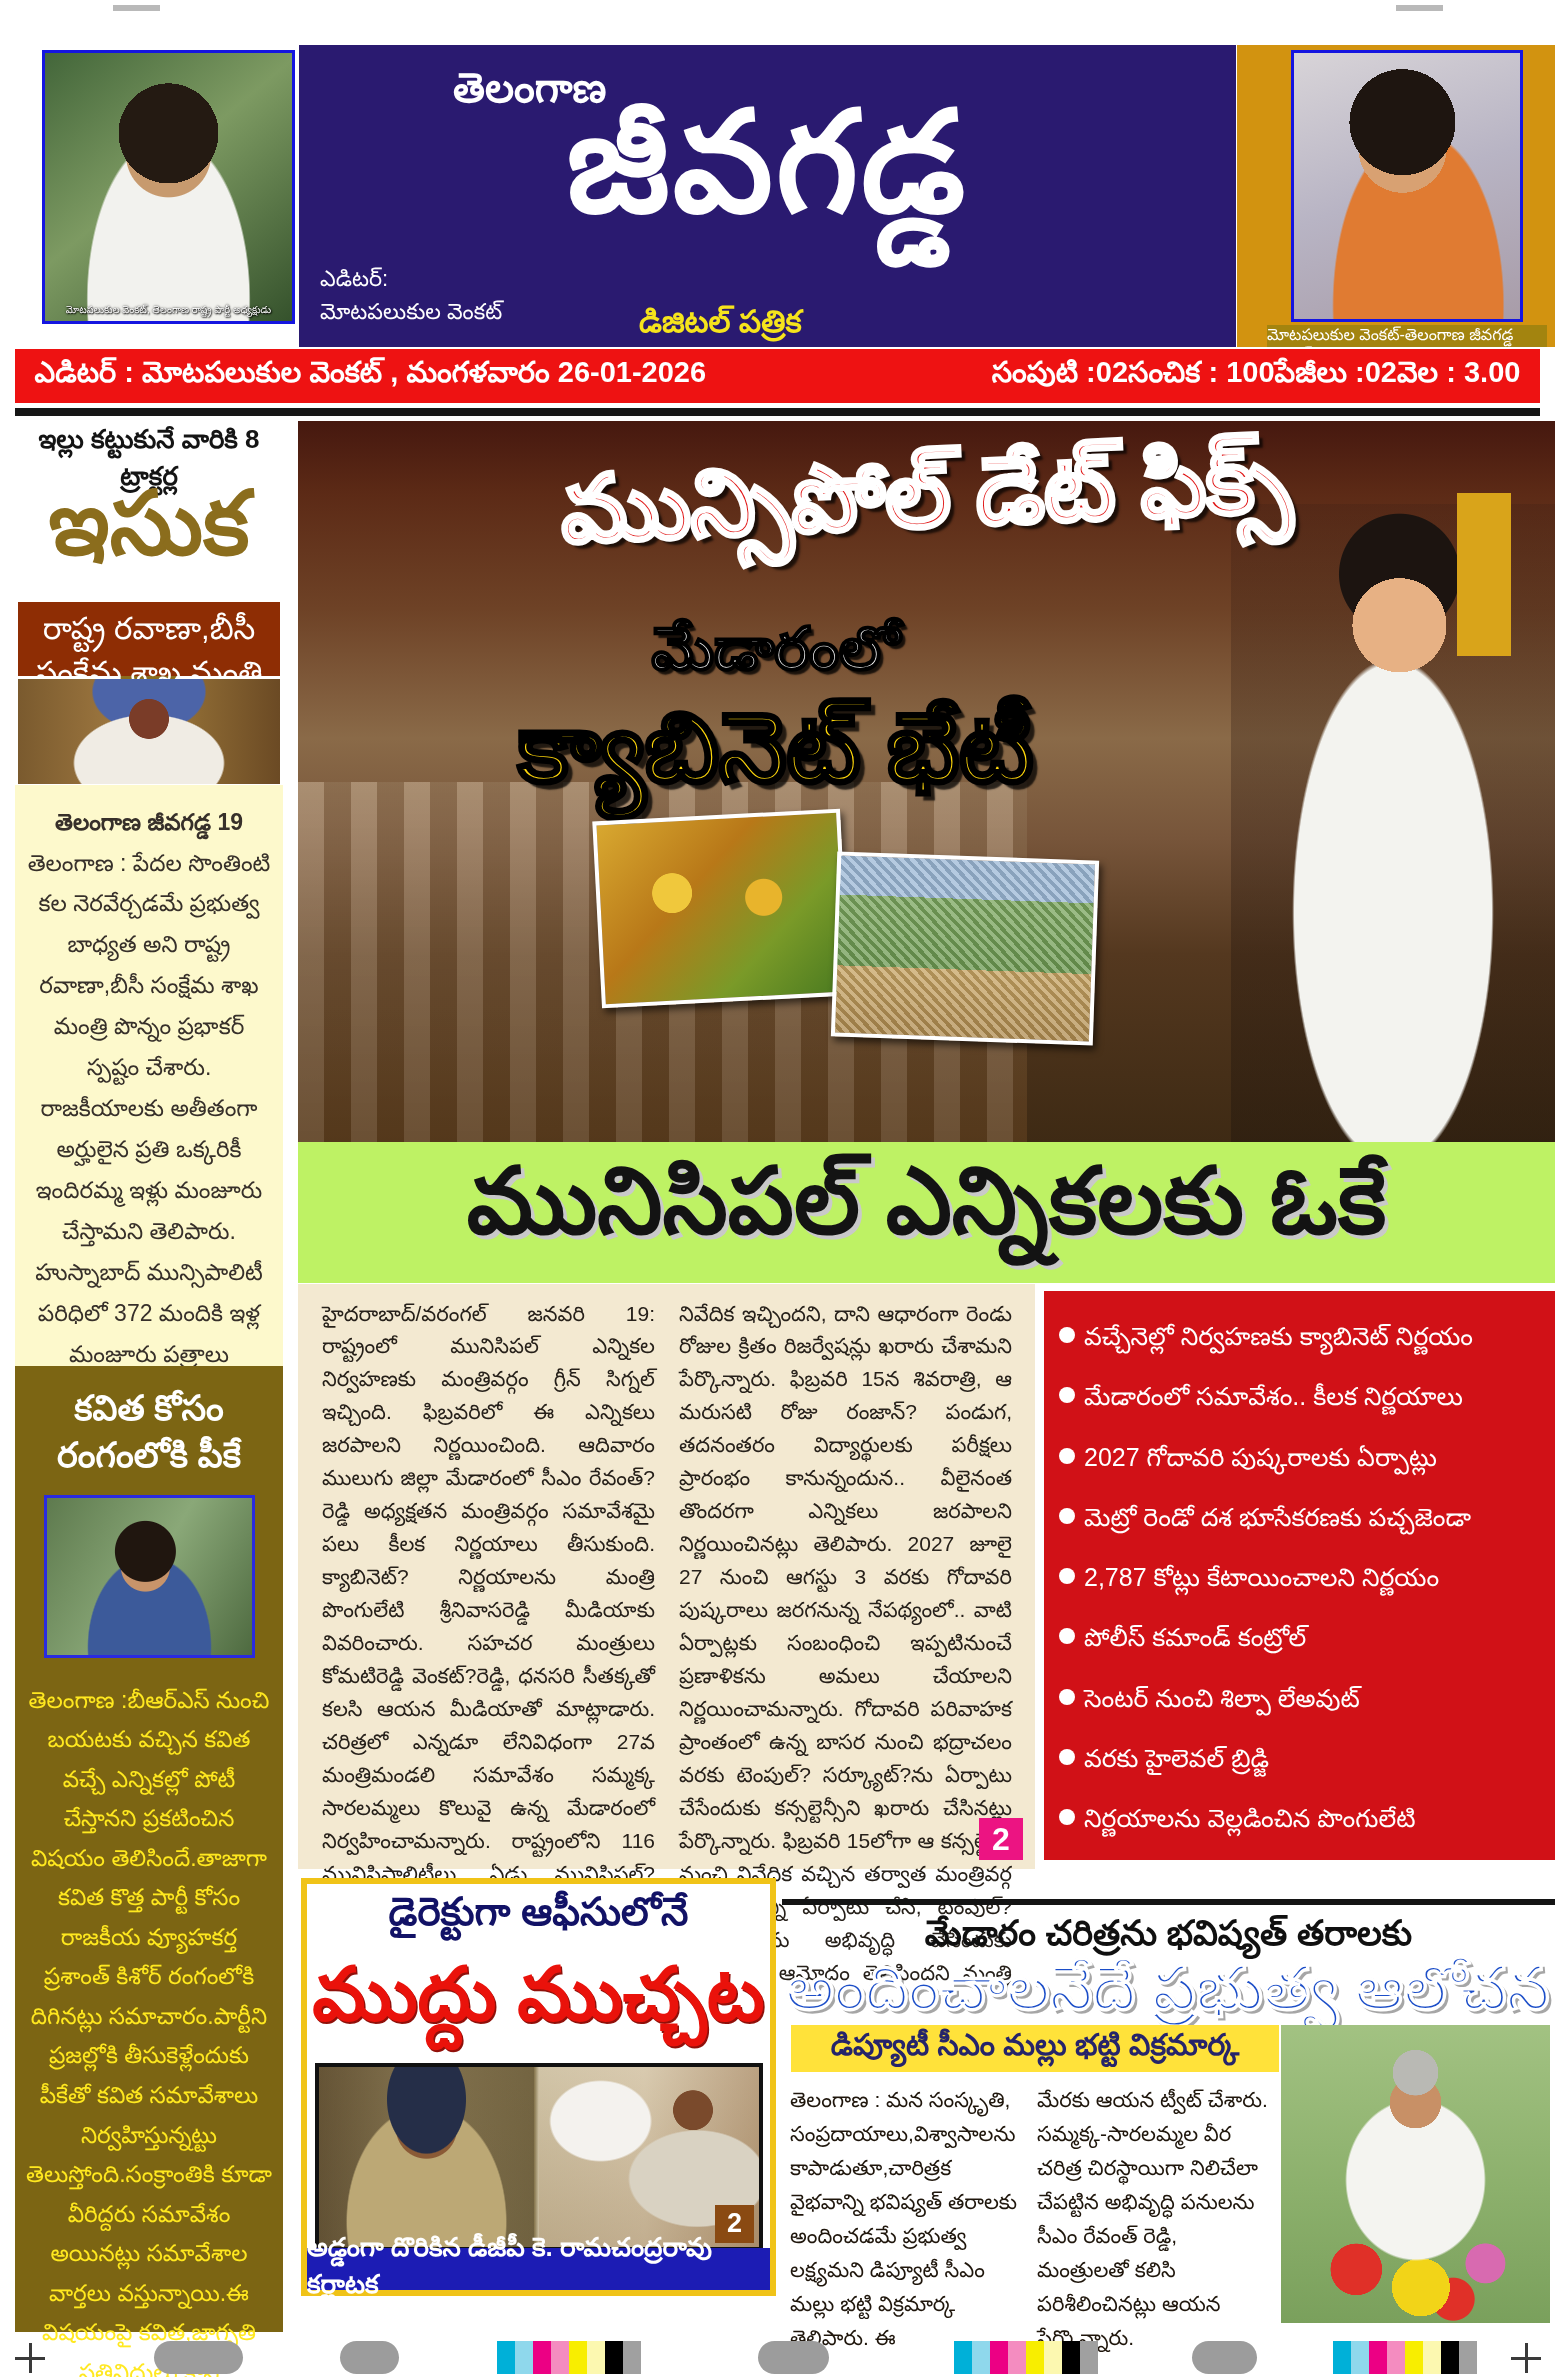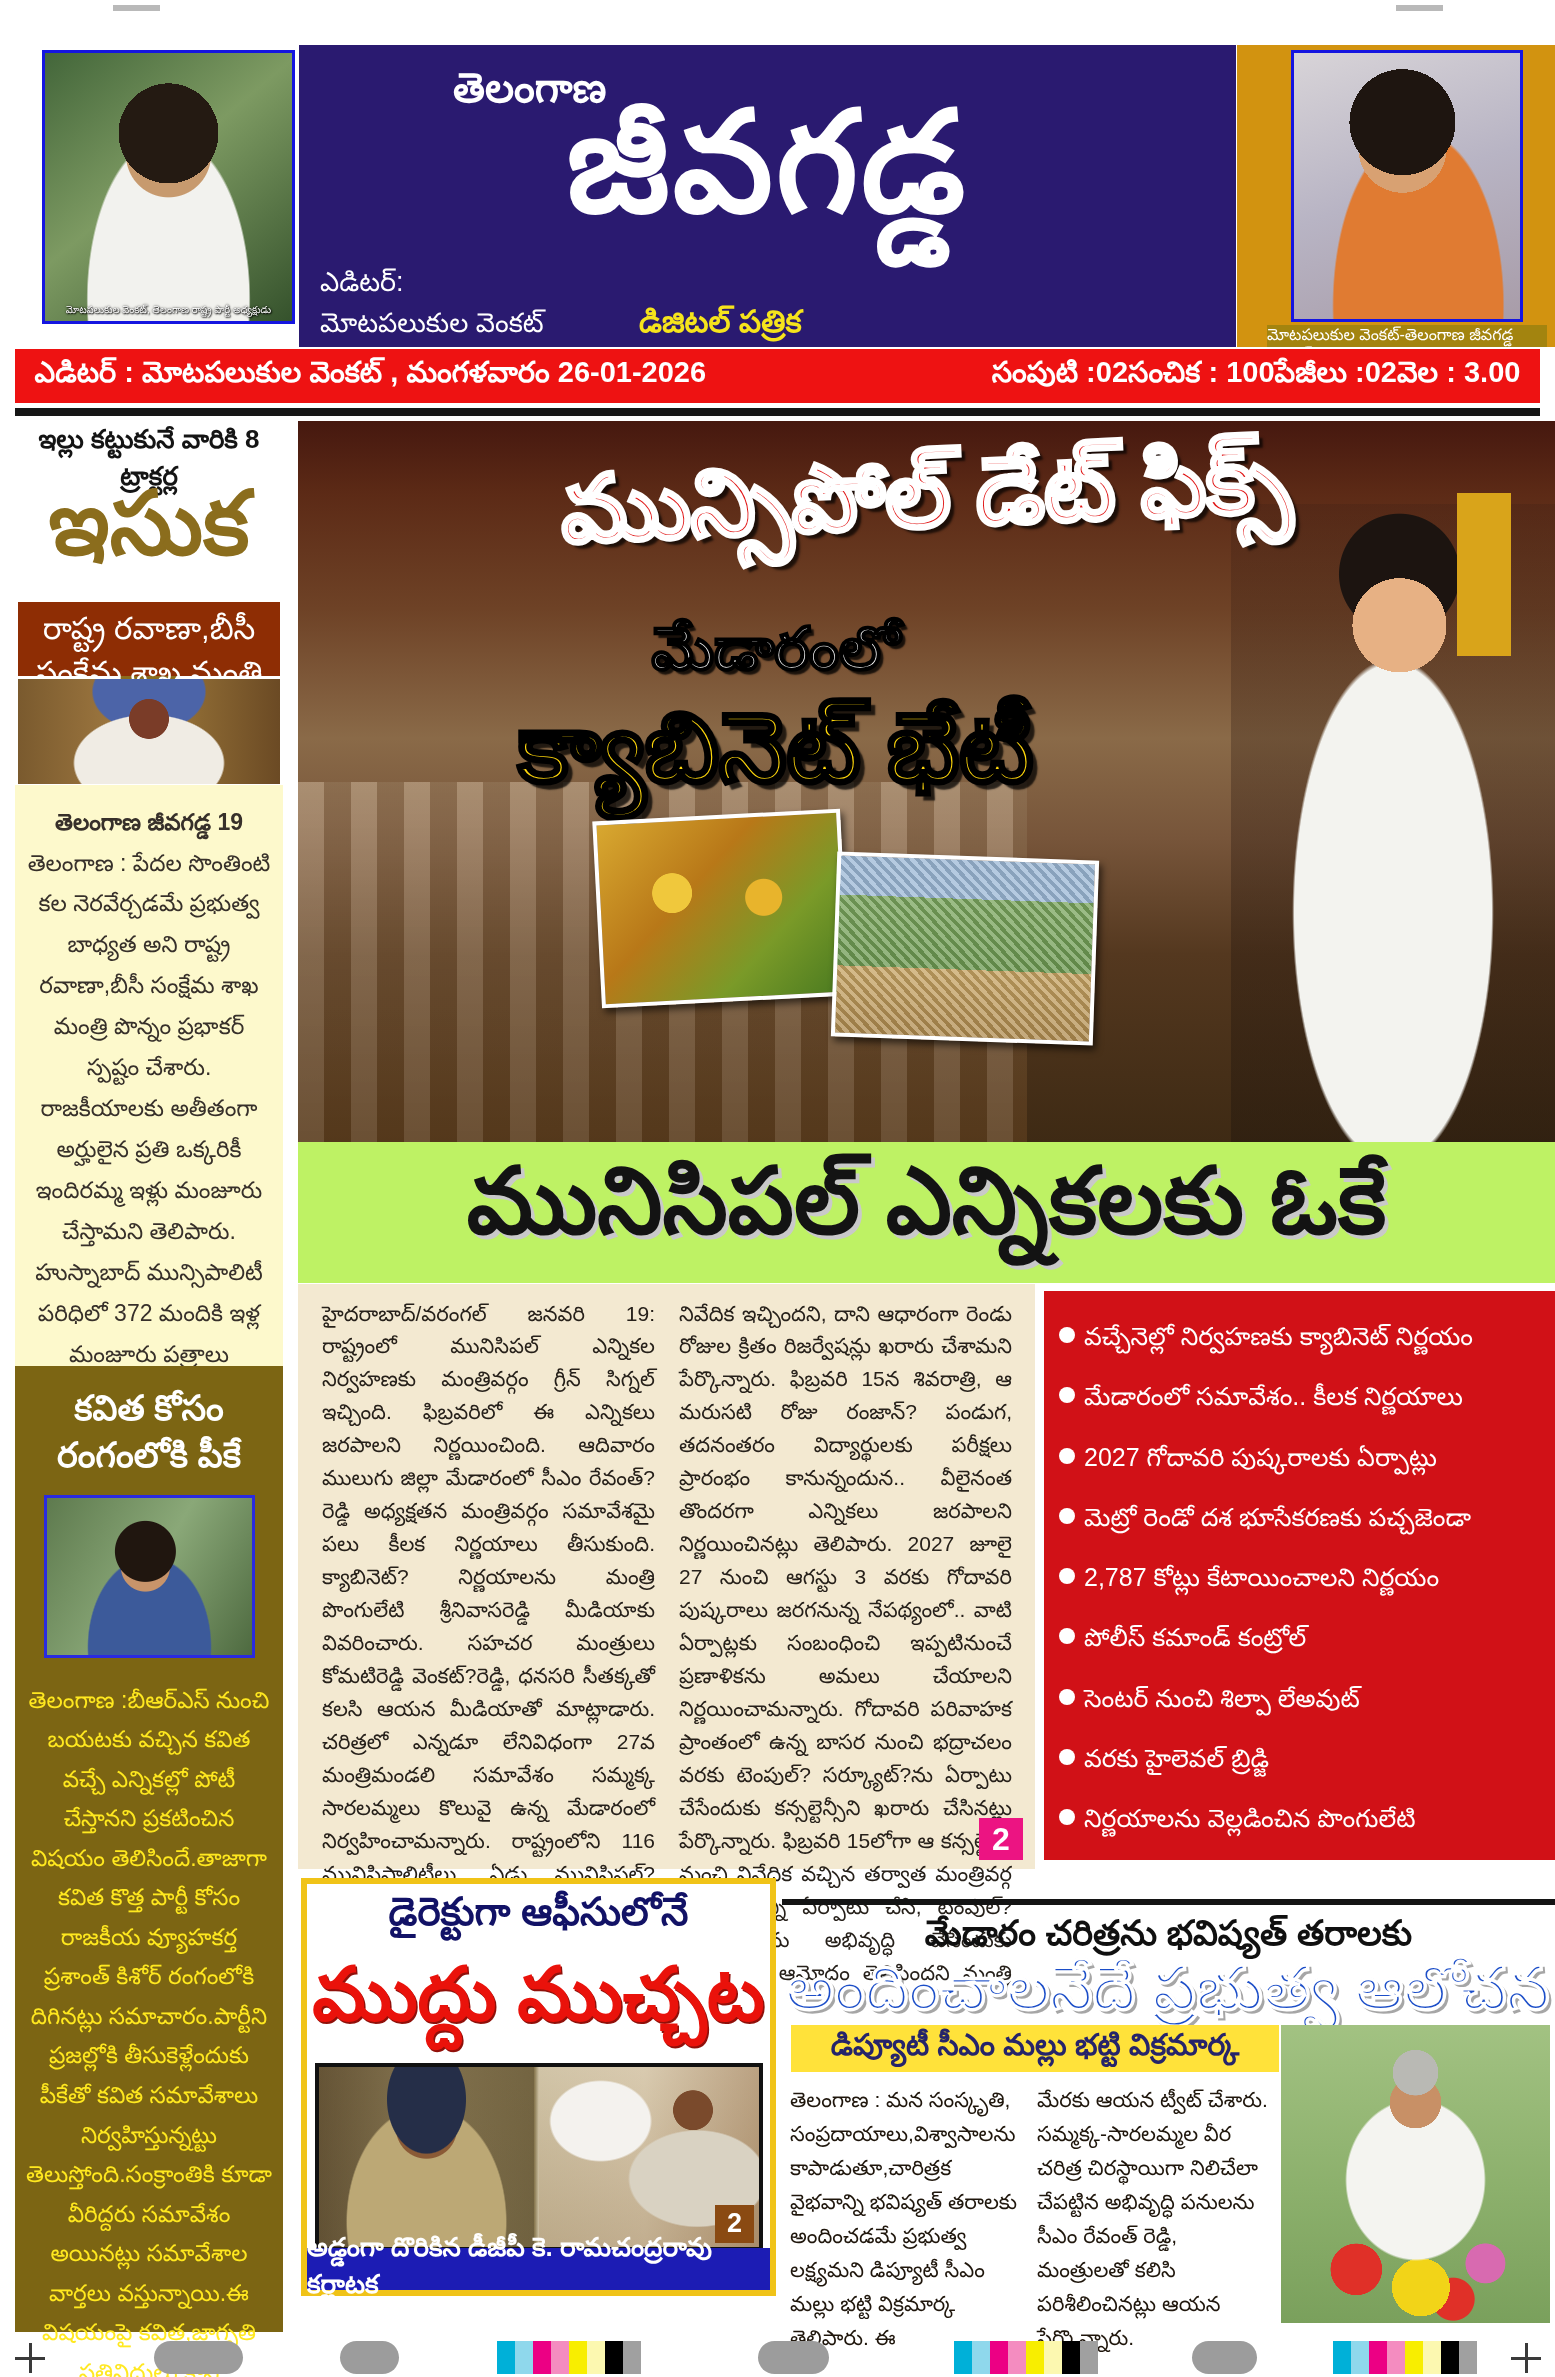--- a/index.html
+++ b/index.html
@@ -16,21 +16,21 @@
     background:
       radial-gradient(circle at 50% 30%, #241a12 0 50px, transparent 50px),
       radial-gradient(circle at 50% 38%, #c79a6e 0 42px, transparent 43px),
       radial-gradient(ellipse at 50% 92%, #f2f2ee 0 46%, transparent 47%),
       linear-gradient(140deg,#43663a 0%,#7d9a62 45%,#35522c 100%);}
   .caption-left{position:absolute;left:27px;top:259px;width:253px;text-align:center;color:#fff;
     font-size:9.8px;text-shadow:0 0 2.3px #000,0.8px 0.8px 1.5px #000;}
   .mast-center{left:299px;top:45px;width:937px;height:302px;background:#2a1a70;color:#fff;}
   .mast-region{position:absolute;left:154px;top:19.6px;font-size:41px;font-weight:bold;}
   .mast-title{position:absolute;left:0;right:0;top:47px;text-align:center;font-size:141px;font-weight:bold;line-height:1;letter-spacing:3px;}
-  .mast-editor{position:absolute;left:21px;top:217px;font-size:27px;line-height:1.5;}
+  .mast-editor{position:absolute;left:21px;top:217px;font-size:22px;line-height:1.5;}
   .mast-digital{position:absolute;left:340px;top:259px;font-size:31px;font-weight:bold;color:#f6e41c;}
   .mast-right{left:1237px;top:45px;width:318px;height:302px;background:#d29310;}
   .portrait-right{position:absolute;left:54px;top:4.5px;width:232px;height:272px;border:3px solid #1515e0;
     background:
       radial-gradient(circle at 48% 26%, #1e1510 0 53px, transparent 53px),
       radial-gradient(circle at 48% 36%, #d8a172 0 44px, transparent 44px),
       radial-gradient(ellipse at 55% 95%, #e07b32 0 48%, transparent 49%),
       linear-gradient(160deg,#d8d4d8 0%,#b8b4c4 50%,#a89ca8 100%);}
   .caption-right{position:absolute;left:30px;top:280px;width:280px;height:22px;background:#a3840f;color:#fff;
     font-size:16px;line-height:19.6px;}

